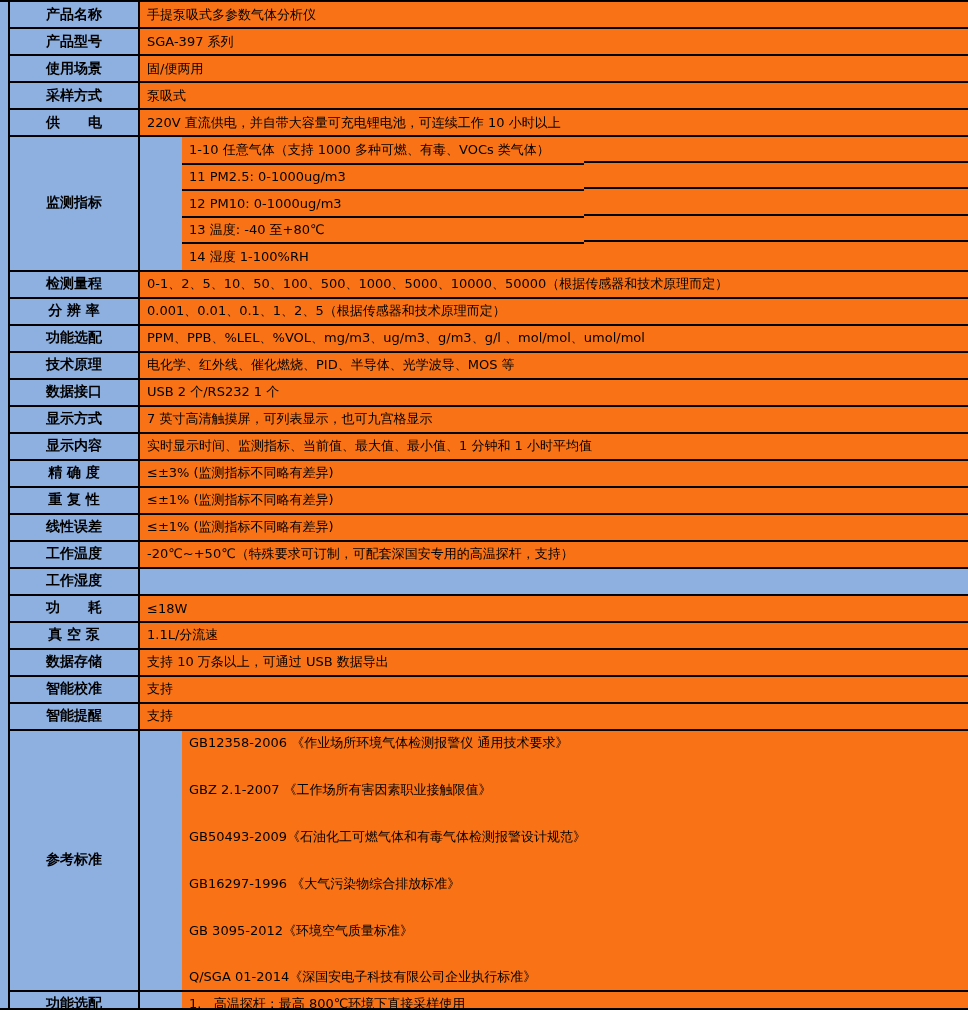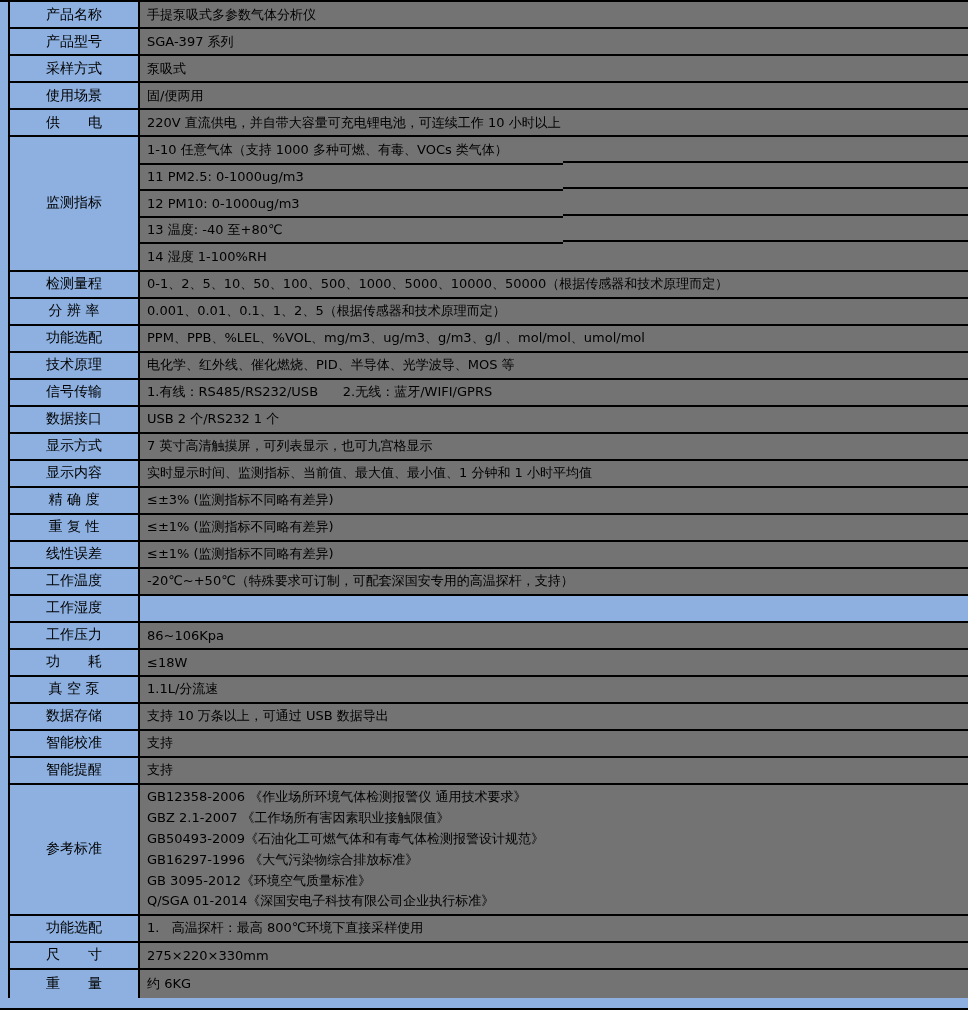--- a/index.html
+++ b/index.html
@@ -26,77 +26,78 @@
   }
   .row.multi-row{height:auto;}
   .row:last-child{border-bottom:none;height:28px;}
   .label-cell{
     box-sizing:border-box;
     width:132px;flex:none;
     border-left:2px solid #000;
     border-right:2px solid #000;
     background:#8DB0E0;
     display:flex;align-items:center;justify-content:center;
-    font-weight:normal;font-size:14px;
+    font-weight:bold;font-size:14px;
     white-space:pre;
     text-align:center;
   }
   .value-cell{
     flex:1;min-width:0;
-    background:#737373;
+    background:#f97316;
     display:flex;align-items:center;
     padding-left:7px;
     font-size:13px;
     white-space:pre;
   }
   .value-cell.multi{
     flex-direction:column;align-items:stretch;
     padding:0;
+    margin-left:42px;
   }
   
   .monitor .item{
     height:26.6px;box-sizing:border-box;
     display:flex;align-items:center;
     padding-left:7px;position:relative;
     font-size:13px;white-space:pre;
   }
   .monitor .item:not(:last-child)::before{
     content:"";position:absolute;left:0;width:51.1%;bottom:-1px;height:2px;background:#000;
   }
   .monitor .item:not(:last-child)::after{
     content:"";position:absolute;left:51.1%;right:0;bottom:1px;height:2px;background:#000;
   }
   
-  .list .value-cell.multi{padding:2px 0;}
+  .list .value-cell.multi{padding:2px 0;gap:26px;}
   .list .item{
     height:20.8px;box-sizing:border-box;
     display:flex;align-items:center;
     padding-left:7px;
     font-size:13px;white-space:pre;
   }
 </style>
 </head>
 <body>
 
 <div class="sheet">
     <div class="row">
       <div class="label-cell">产品名称</div>
       <div class="value-cell">手提泵吸式多参数气体分析仪</div>
     </div>
     <div class="row">
       <div class="label-cell">产品型号</div>
       <div class="value-cell">SGA-397 系列</div>
     </div>
     <div class="row">
+      <div class="label-cell">使用场景</div>
+      <div class="value-cell">固/便两用</div>
+    </div>
+    <div class="row">
       <div class="label-cell">采样方式</div>
       <div class="value-cell">泵吸式</div>
-    </div>
-    <div class="row">
-      <div class="label-cell">使用场景</div>
-      <div class="value-cell">固/便两用</div>
     </div>
     <div class="row">
       <div class="label-cell">供　　电</div>
       <div class="value-cell">220V 直流供电，并自带大容量可充电锂电池，可连续工作 10 小时以上</div>
     </div>
     <div class="row monitor multi-row">
       <div class="label-cell">监测指标</div>
       <div class="value-cell multi"><div class="item">1-10 任意气体（支持 1000 多种可燃、有毒、VOCs 类气体）</div><div class="item">11 PM2.5: 0-1000ug/m3</div><div class="item">12 PM10: 0-1000ug/m3</div><div class="item">13 温度: -40 至+80℃</div><div class="item">14 湿度 1-100%RH</div></div>
     </div>
     <div class="row">
@@ -107,24 +108,20 @@
       <div class="label-cell">分 辨 率</div>
       <div class="value-cell">0.001、0.01、0.1、1、2、5（根据传感器和技术原理而定）</div>
     </div>
     <div class="row">
       <div class="label-cell">功能选配</div>
       <div class="value-cell">PPM、PPB、%LEL、%VOL、mg/m3、ug/m3、g/m3、g/l 、mol/mol、umol/mol</div>
     </div>
     <div class="row">
       <div class="label-cell">技术原理</div>
       <div class="value-cell">电化学、红外线、催化燃烧、PID、半导体、光学波导、MOS 等</div>
-    </div>
-    <div class="row">
-      <div class="label-cell">信号传输</div>
-      <div class="value-cell">1.有线：RS485/RS232/USB      2.无线：蓝牙/WIFI/GPRS</div>
     </div>
     <div class="row">
       <div class="label-cell">数据接口</div>
       <div class="value-cell">USB 2 个/RS232 1 个</div>
     </div>
     <div class="row">
       <div class="label-cell">显示方式</div>
       <div class="value-cell">7 英寸高清触摸屏，可列表显示，也可九宫格显示</div>
     </div>
     <div class="row">
@@ -142,24 +139,20 @@
     <div class="row">
       <div class="label-cell">线性误差</div>
       <div class="value-cell">≤±1% (监测指标不同略有差异)</div>
     </div>
     <div class="row">
       <div class="label-cell">工作温度</div>
       <div class="value-cell">-20℃~+50℃（特殊要求可订制，可配套深国安专用的高温探杆，支持）</div>
     </div>
     <div class="row">
       <div class="label-cell">工作湿度</div>
-    </div>
-    <div class="row">
-      <div class="label-cell">工作压力</div>
-      <div class="value-cell">86~106Kpa</div>
     </div>
     <div class="row">
       <div class="label-cell">功　　耗</div>
       <div class="value-cell">≤18W</div>
     </div>
     <div class="row">
       <div class="label-cell">真 空 泵</div>
       <div class="value-cell">1.1L/分流速</div>
     </div>
     <div class="row">

